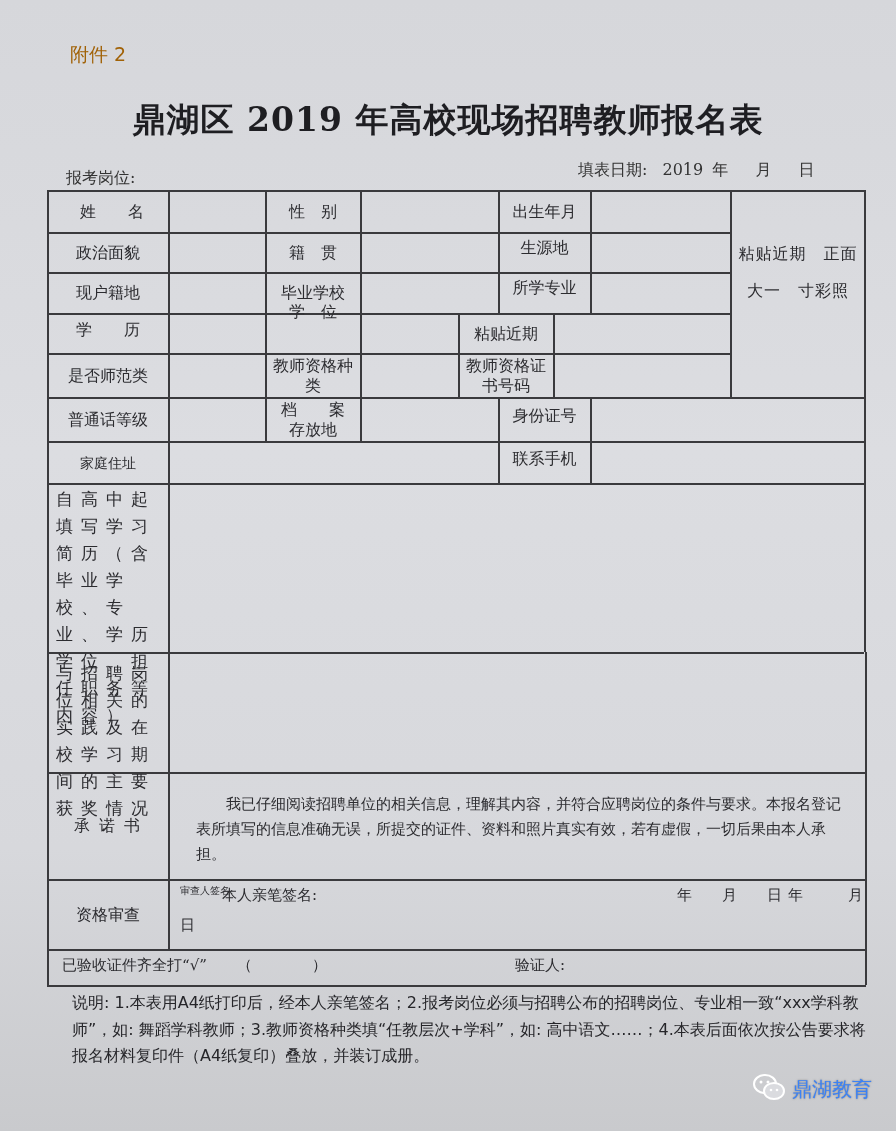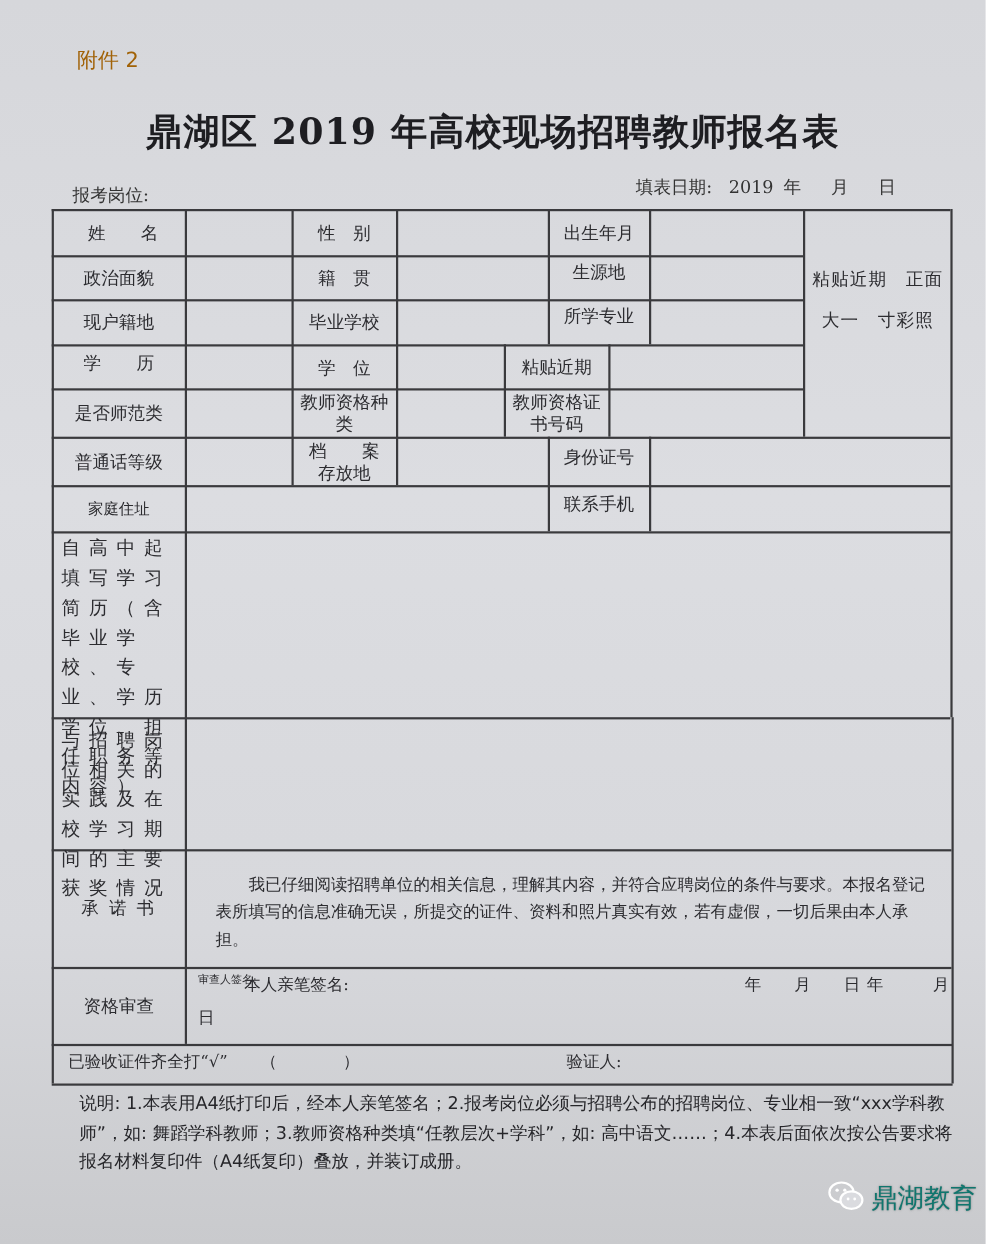--- a/index.html
+++ b/index.html
@@ -24,21 +24,21 @@
   }
   .field { position:absolute; }
   .vert-label {
     position:absolute; font-size:17px; line-height:27px; letter-spacing:8px; color:#2c2c30;
     font-family:"DejaVu Sans","Liberation Sans",sans-serif; padding-left:8px; box-sizing:border-box;
   }
   .pledge-text { position:absolute; left:180px; top:776px; width:680px; font-size:15px; line-height:25px; color:#2c2c30; }
   .pledge-text p { margin:16px; }
   .notes { position:absolute; left:72px; top:990px; width:800px; font-size:16px; line-height:26.5px; color:#26262a; font-family:"DejaVu Sans","Liberation Sans",sans-serif; }
   .watermark { position:absolute; left:752px; top:1072px; display:flex; align-items:center; gap:6px; }
-  .watermark .name { font-size:24px; color:#0f766e; font-family:"DejaVu Sans","Liberation Sans",sans-serif; text-shadow:0 0 2px #777; }
+  .watermark .name { font-size:20px; color:#3b82f6; font-family:"DejaVu Sans","Liberation Sans",sans-serif; text-shadow:0 0 2px #777; }
 </style>
 </head>
 <body>
 
 <div class="abs attach">附件 2</div>
 <div class="abs title">鼎湖区 2019 年高校现场招聘教师报名表</div>
 <div class="abs post-label">报考岗位:</div>
 <div class="abs fill-date">
   <span>填表日期:</span>
   <span>2019 年</span>
@@ -93,21 +93,21 @@
 
 <div class="cell-label" style="left:48px;top:273px;width:120px;height:40px">现户籍地</div>
 <div class="field" style="left:169px;top:273px;width:96px;height:40px"></div>
 <div class="cell-label" style="left:266px;top:273px;width:94px;height:40px">毕业学校</div>
 <div class="field" style="left:361px;top:273px;width:137px;height:40px"></div>
 <div class="cell-label" style="left:499px;top:268px;width:91px;height:40px">所学专业</div>
 <div class="field" style="left:591px;top:273px;width:139px;height:40px"></div>
 
 <div class="cell-label" style="left:48px;top:314px;width:120px;height:32px">学　　历</div>
 <div class="field" style="left:169px;top:314px;width:96px;height:39px"></div>
-<div class="cell-label" style="left:266px;top:319px;width:94px;height:32px">学　位</div>
+<div class="cell-label" style="left:266px;top:296px;width:94px;height:32px">学　位</div>
 <div class="field" style="left:361px;top:314px;width:97px;height:39px"></div>
 <div class="cell-label" style="left:459px;top:314px;width:94px;height:39px">粘贴近期</div>
 <div class="field" style="left:554px;top:314px;width:176px;height:39px"></div>
 
 <div class="cell-label" style="left:48px;top:354px;width:120px;height:43px">是否师范类</div>
 <div class="field" style="left:169px;top:354px;width:96px;height:43px"></div>
 <div class="cell-label" style="left:272px;top:354px;width:82px;height:43px">教师资格种类</div>
 <div class="field" style="left:361px;top:354px;width:97px;height:43px"></div>
 <div class="cell-label" style="left:466px;top:354px;width:80px;height:43px">教师资格证书号码</div>
 <div class="field" style="left:554px;top:354px;width:176px;height:43px"></div>

